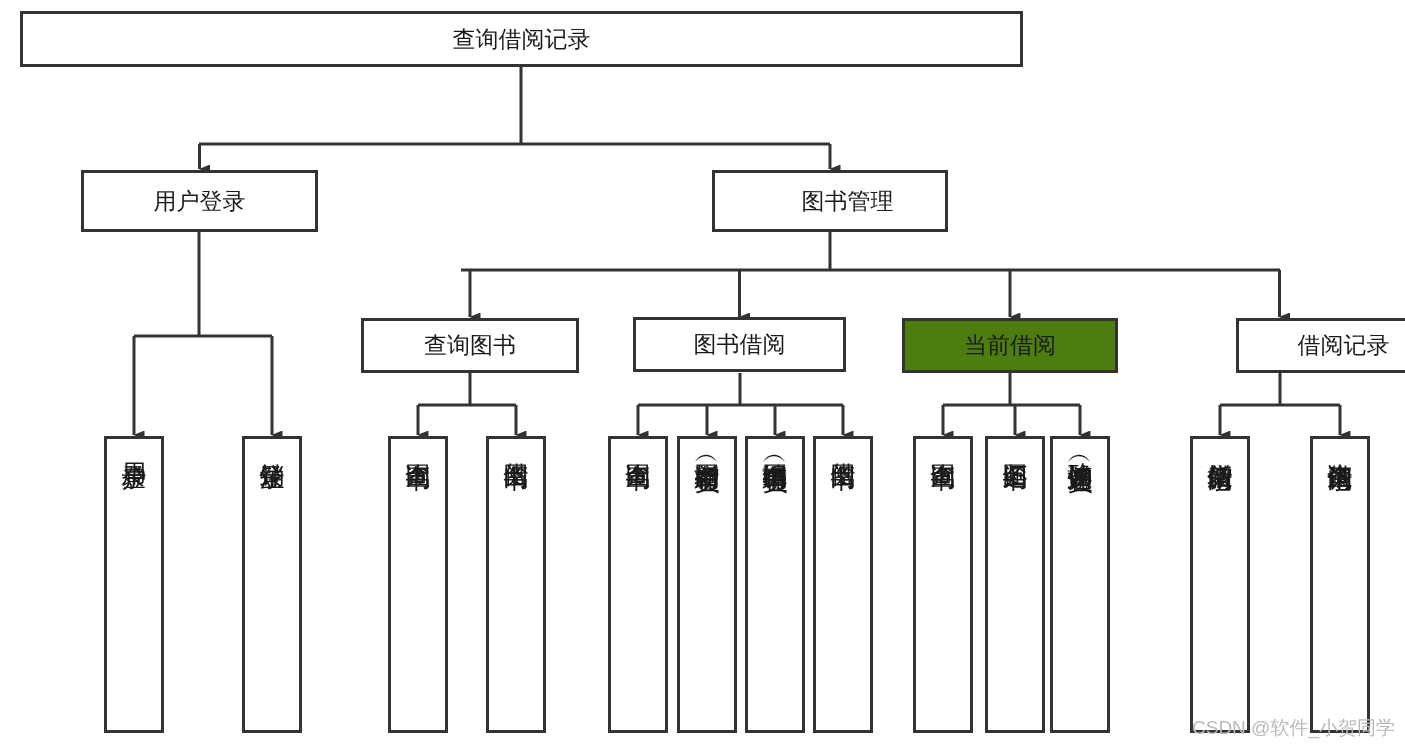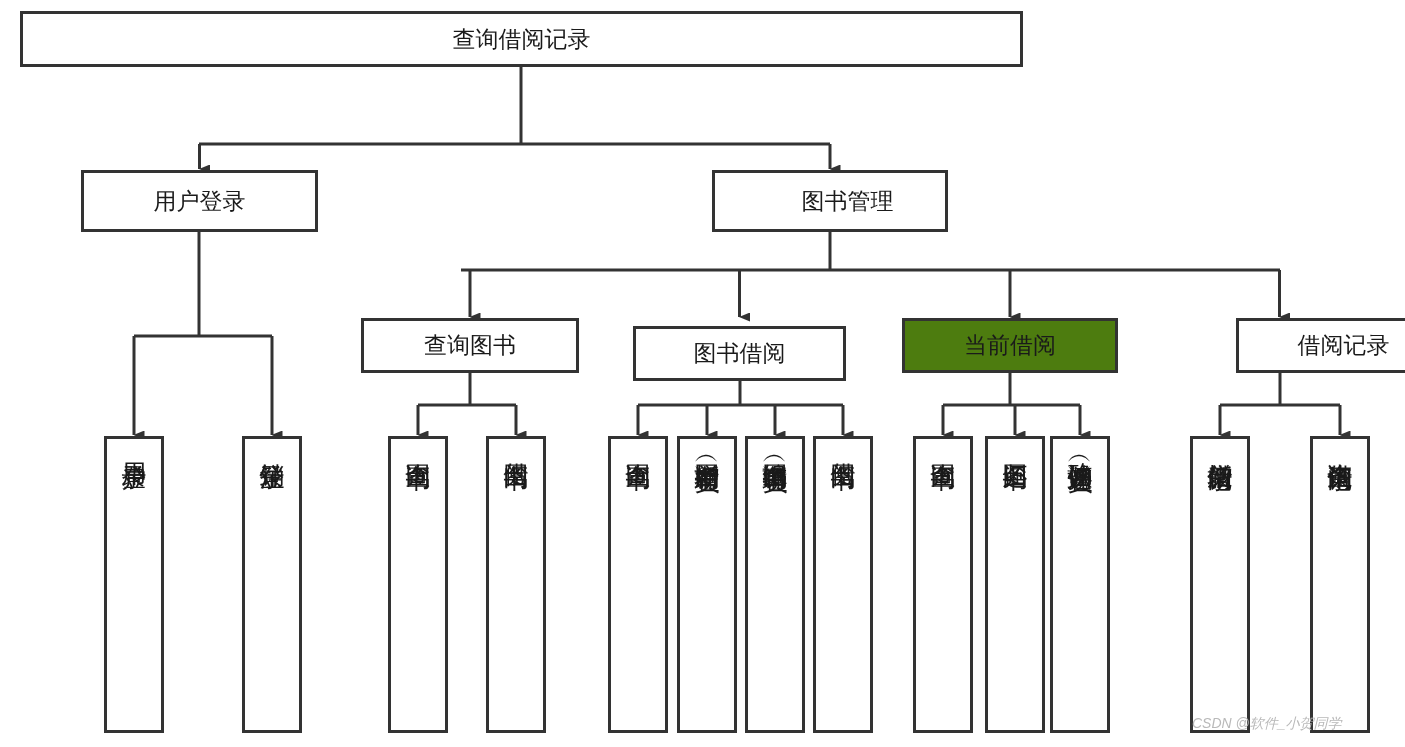--- a/index.html
+++ b/index.html
@@ -57,25 +57,24 @@
     writing-mode: vertical-rl;
     text-orientation: upright;
     font-size: 25px;
     letter-spacing: 1px;
     line-height: 1;
     white-space: nowrap;
   }
   .watermark {
     position: absolute;
     color: #b9b9b9;
-    font-size: 14px;
+    font-size: 19px;
     font-family: "Liberation Sans", sans-serif;
     white-space: nowrap;
     pointer-events: none;
-    font-style: italic;
   }
 </style>
 </head>
 <body>
 
 <div id="diagram-root">
 
   <svg class="flow" viewBox="0 0 1405 747" preserveAspectRatio="none" aria-hidden="true">
     <defs>
       <marker id="arrowhead" markerWidth="9" markerHeight="11" refX="4.5" refY="10.5" orient="auto" markerUnits="userSpaceOnUse">
@@ -125,21 +124,21 @@
       </div>
       <div class="node-box horizontal" style="left: 81px; top: 170px; width: 237px; height: 62px; border-color: rgb(51, 51, 51); background: rgb(255, 255, 255);">
         <span class="node-label" style="color: rgb(26, 26, 26);">用户登录</span>
       </div>
       <div class="node-box horizontal" style="left: 712px; top: 170px; width: 236px; height: 62px; border-color: rgb(51, 51, 51); background: rgb(255, 255, 255); padding-left: 35px;">
         <span class="node-label" style="color: rgb(26, 26, 26);">图书管理</span>
       </div>
       <div class="node-box horizontal" style="left: 361px; top: 318px; width: 218px; height: 55px; border-color: rgb(51, 51, 51); background: rgb(255, 255, 255);">
         <span class="node-label" style="color: rgb(26, 26, 26);">查询图书</span>
       </div>
-      <div class="node-box horizontal" style="left: 633px; top: 326px; width: 213px; height: 55px; border-color: rgb(51, 51, 51); background: rgb(255, 255, 255);">
+      <div class="node-box horizontal" style="left: 633px; top: 317px; width: 213px; height: 55px; border-color: rgb(51, 51, 51); background: rgb(255, 255, 255);">
         <span class="node-label" style="color: rgb(26, 26, 26);">图书借阅</span>
       </div>
       <div class="node-box horizontal" style="left: 902px; top: 318px; width: 216px; height: 55px; border-color: rgb(51, 51, 51); background: #4d7c0f;">
         <span class="node-label" style="color: rgb(26, 26, 26);">当前借阅</span>
       </div>
       <div class="node-box horizontal" style="left: 1236px; top: 318px; width: 215px; height: 55px; border-color: rgb(51, 51, 51); background: rgb(255, 255, 255);">
         <span class="node-label" style="color: rgb(26, 26, 26);">借阅记录</span>
       </div>
       <div class="node-box vertical" style="left: 104px; top: 436px; width: 60px; height: 297px; border-color: rgb(51, 51, 51); background: rgb(255, 255, 255);">
         <span class="node-label" style="color: rgb(26, 26, 26);">用户登录</span>

